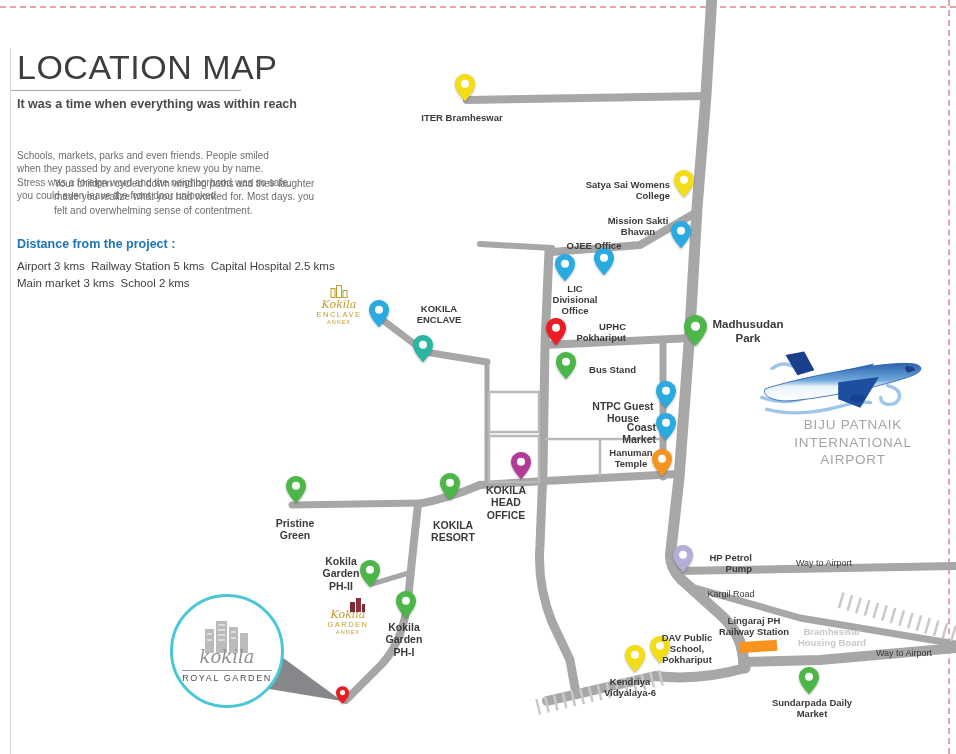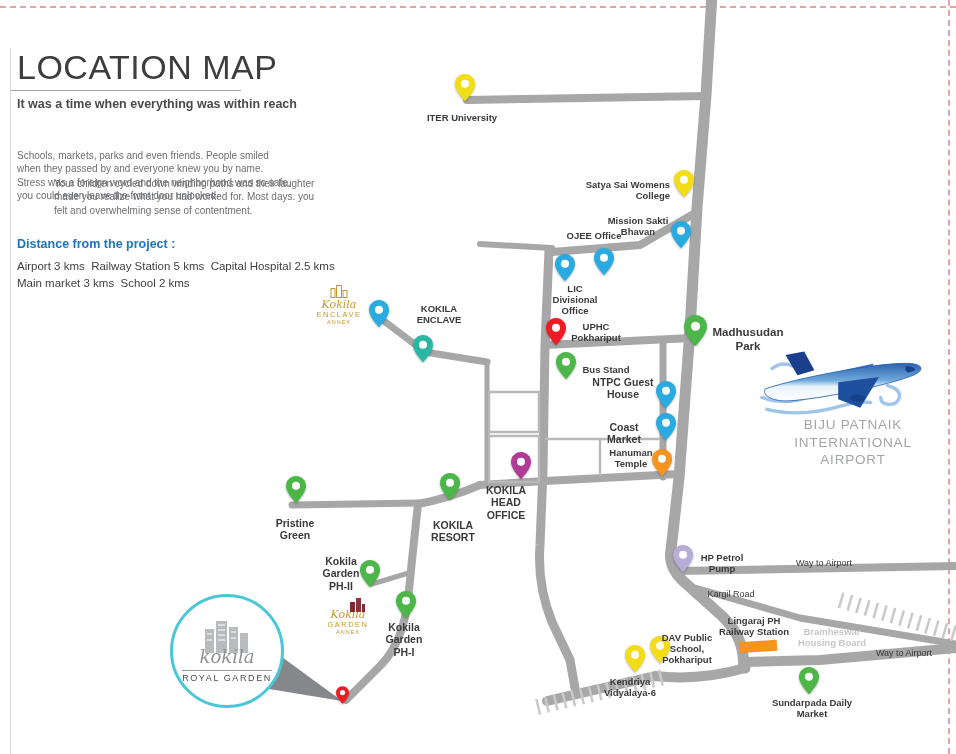--- a/index.html
+++ b/index.html
@@ -31,22 +31,22 @@
   .pin svg path{fill:currentColor;}
   .pin-lg{width:23px;height:31px;}
   .pin-sm{width:13px;height:18px;}
   .c-yellow{color:#f2dd16;} .c-blue{color:#29abe2;} .c-teal{color:#2bb6a3;}
   .c-green{color:#4cb748;} .c-red{color:#ed1c24;} .c-orange{color:#f7941e;}
   .c-magenta{color:#b23a97;} .c-lavender{color:#b7aed7;}
 
   
   .map-label{position:absolute;font-size:9.5px;font-weight:bold;color:#3a3a3c;line-height:1.18;
              white-space:pre-line;text-align:center;z-index:4;}
-  .lbl-left{text-align:center;} .lbl-right{text-align:right;}
-  .lbl-md{font-size:10.5px;} .lbl-lg{font-size:11.5px;margin-top:8px;}
+  .lbl-left{text-align:right;} .lbl-right{text-align:right;}
+  .lbl-md{font-size:10.5px;} .lbl-lg{font-size:11.5px;}
   .lbl-plain{font-weight:normal;font-size:9px;}
   .lbl-light{color:#c6c8ca;}
   .airport-label{position:absolute;font-size:13.5px;font-weight:normal;color:#a3a5a8;
                  letter-spacing:.8px;line-height:1.3;text-align:center;white-space:pre-line;z-index:2;}
 
   
   .gold-logo{position:absolute;color:#c49a2c;text-align:center;z-index:4;line-height:1.1;}
   .gold-b{display:block;margin:0 auto 1px;}
   .gold-name{display:block;font-family:"DejaVu Serif",serif;font-style:italic;font-size:11px;}
   .gold-l2{display:block;font-size:7.5px;letter-spacing:1.5px;}
@@ -280,33 +280,33 @@
         <circle cx="10" cy="9.8" r="4" fill="#fff"></circle>
       </svg>
     </div>
   <div class="pin pin-sm c-red" style="left:336px;top:686px">
       <svg viewBox="0 0 20 27">
         <path d="M10 0C4.5 0 0 4.4 0 9.9 0 17.2 10 27 10 27s10-9.8 10-17.1C20 4.4 15.5 0 10 0z"></path>
         <circle cx="10" cy="9.8" r="4" fill="#fff"></circle>
       </svg>
     </div>
 
-  <div class="map-label" style="left:412px;top:112px;width:100px">ITER University</div>
+  <div class="map-label" style="left:412px;top:112px;width:100px">ITER Bramheswar</div>
   <div class="map-label lbl-right" style="left:552px;top:179px;width:118px">Satya Sai Womens College</div>
   <div class="map-label" style="left:606px;top:215px;width:64px">Mission Sakti
 Bhavan</div>
-  <div class="map-label" style="left:564px;top:230px;width:60px">OJEE Office</div>
+  <div class="map-label" style="left:564px;top:240px;width:60px">OJEE Office</div>
   <div class="map-label" style="left:544px;top:283px;width:62px">LIC Divisional
 Office</div>
   <div class="map-label lbl-left" style="left:566px;top:321px;width:60px">UPHC
 Pokhariput</div>
   <div class="map-label lbl-left" style="left:576px;top:364px;width:60px">Bus Stand</div>
   <div class="map-label lbl-lg" style="left:706px;top:318px;width:84px">Madhusudan
 Park</div>
-  <div class="map-label lbl-md" style="left:592px;top:376px;width:62px">NTPC Guest
+  <div class="map-label lbl-md" style="left:592px;top:400px;width:62px">NTPC Guest
 House</div>
   <div class="map-label lbl-md lbl-left" style="left:592px;top:421px;width:64px">Coast Market</div>
   <div class="map-label" style="left:608px;top:447px;width:46px">Hanuman
 Temple</div>
   <div class="map-label lbl-md" style="left:470px;top:484px;width:72px">KOKILA HEAD
 OFFICE</div>
   <div class="map-label" style="left:406px;top:303px;width:66px">KOKILA
 ENCLAVE</div>
   <div class="map-label lbl-md" style="left:264px;top:517px;width:62px">Pristine
 Green</div>

